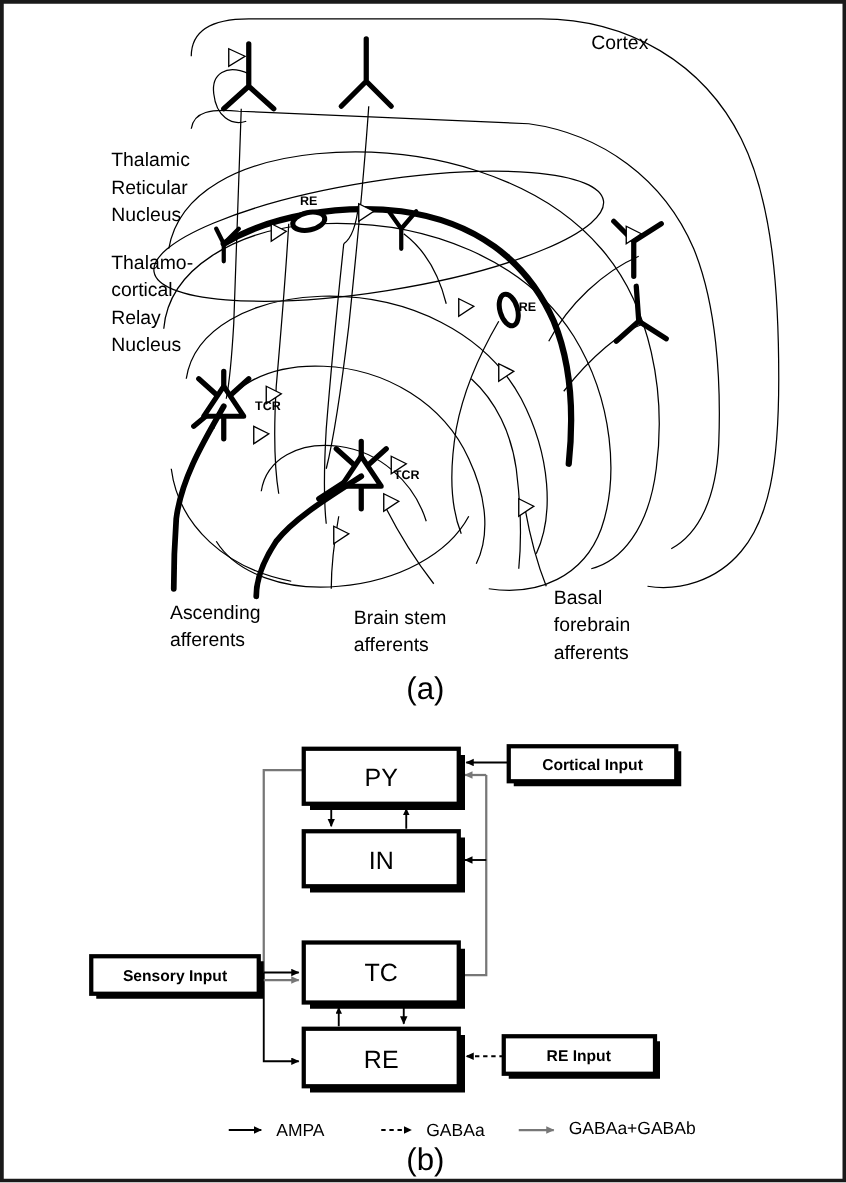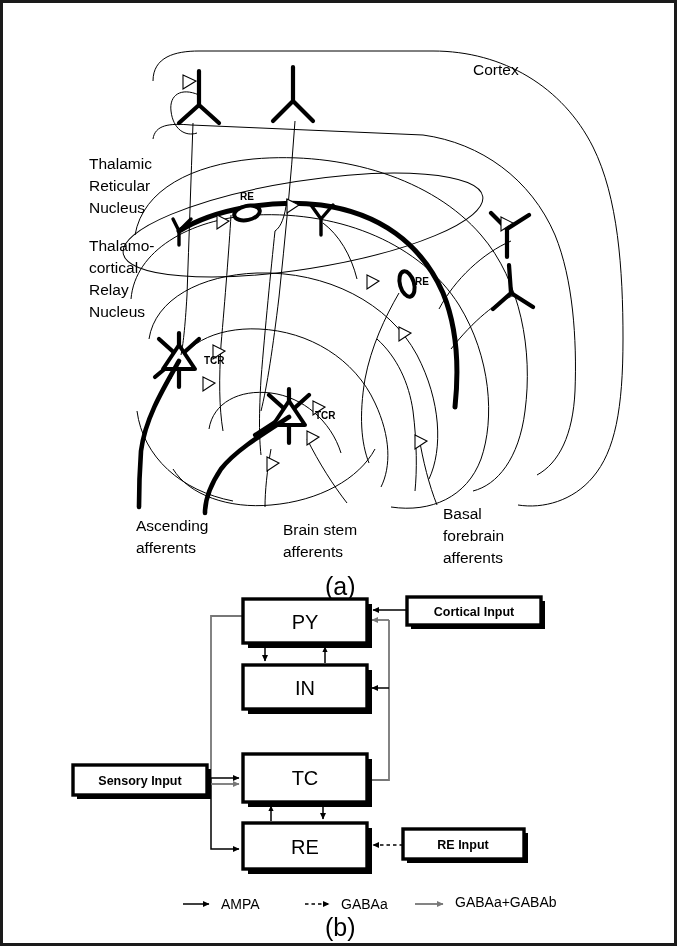--- a/index.html
+++ b/index.html
@@ -18,21 +18,21 @@
     border: 3px solid #1a1a1a;
     box-sizing: border-box;
     overflow: hidden;
   }
   .panel {
     position: absolute;
     left: 0;
     top: 0;
     width: 671px;
   }
-  #panel-a { height: 575px; margin-top: 36px; }
+  #panel-a { height: 575px; }
   #panel-b { top: 580px; height: 365px; }
 
   svg { display: block; }
 
   .anat-label {
     font-family: "Liberation Sans", sans-serif;
     font-size: 15.5px;
     fill: #000000;
     font-weight: 400;
   }

